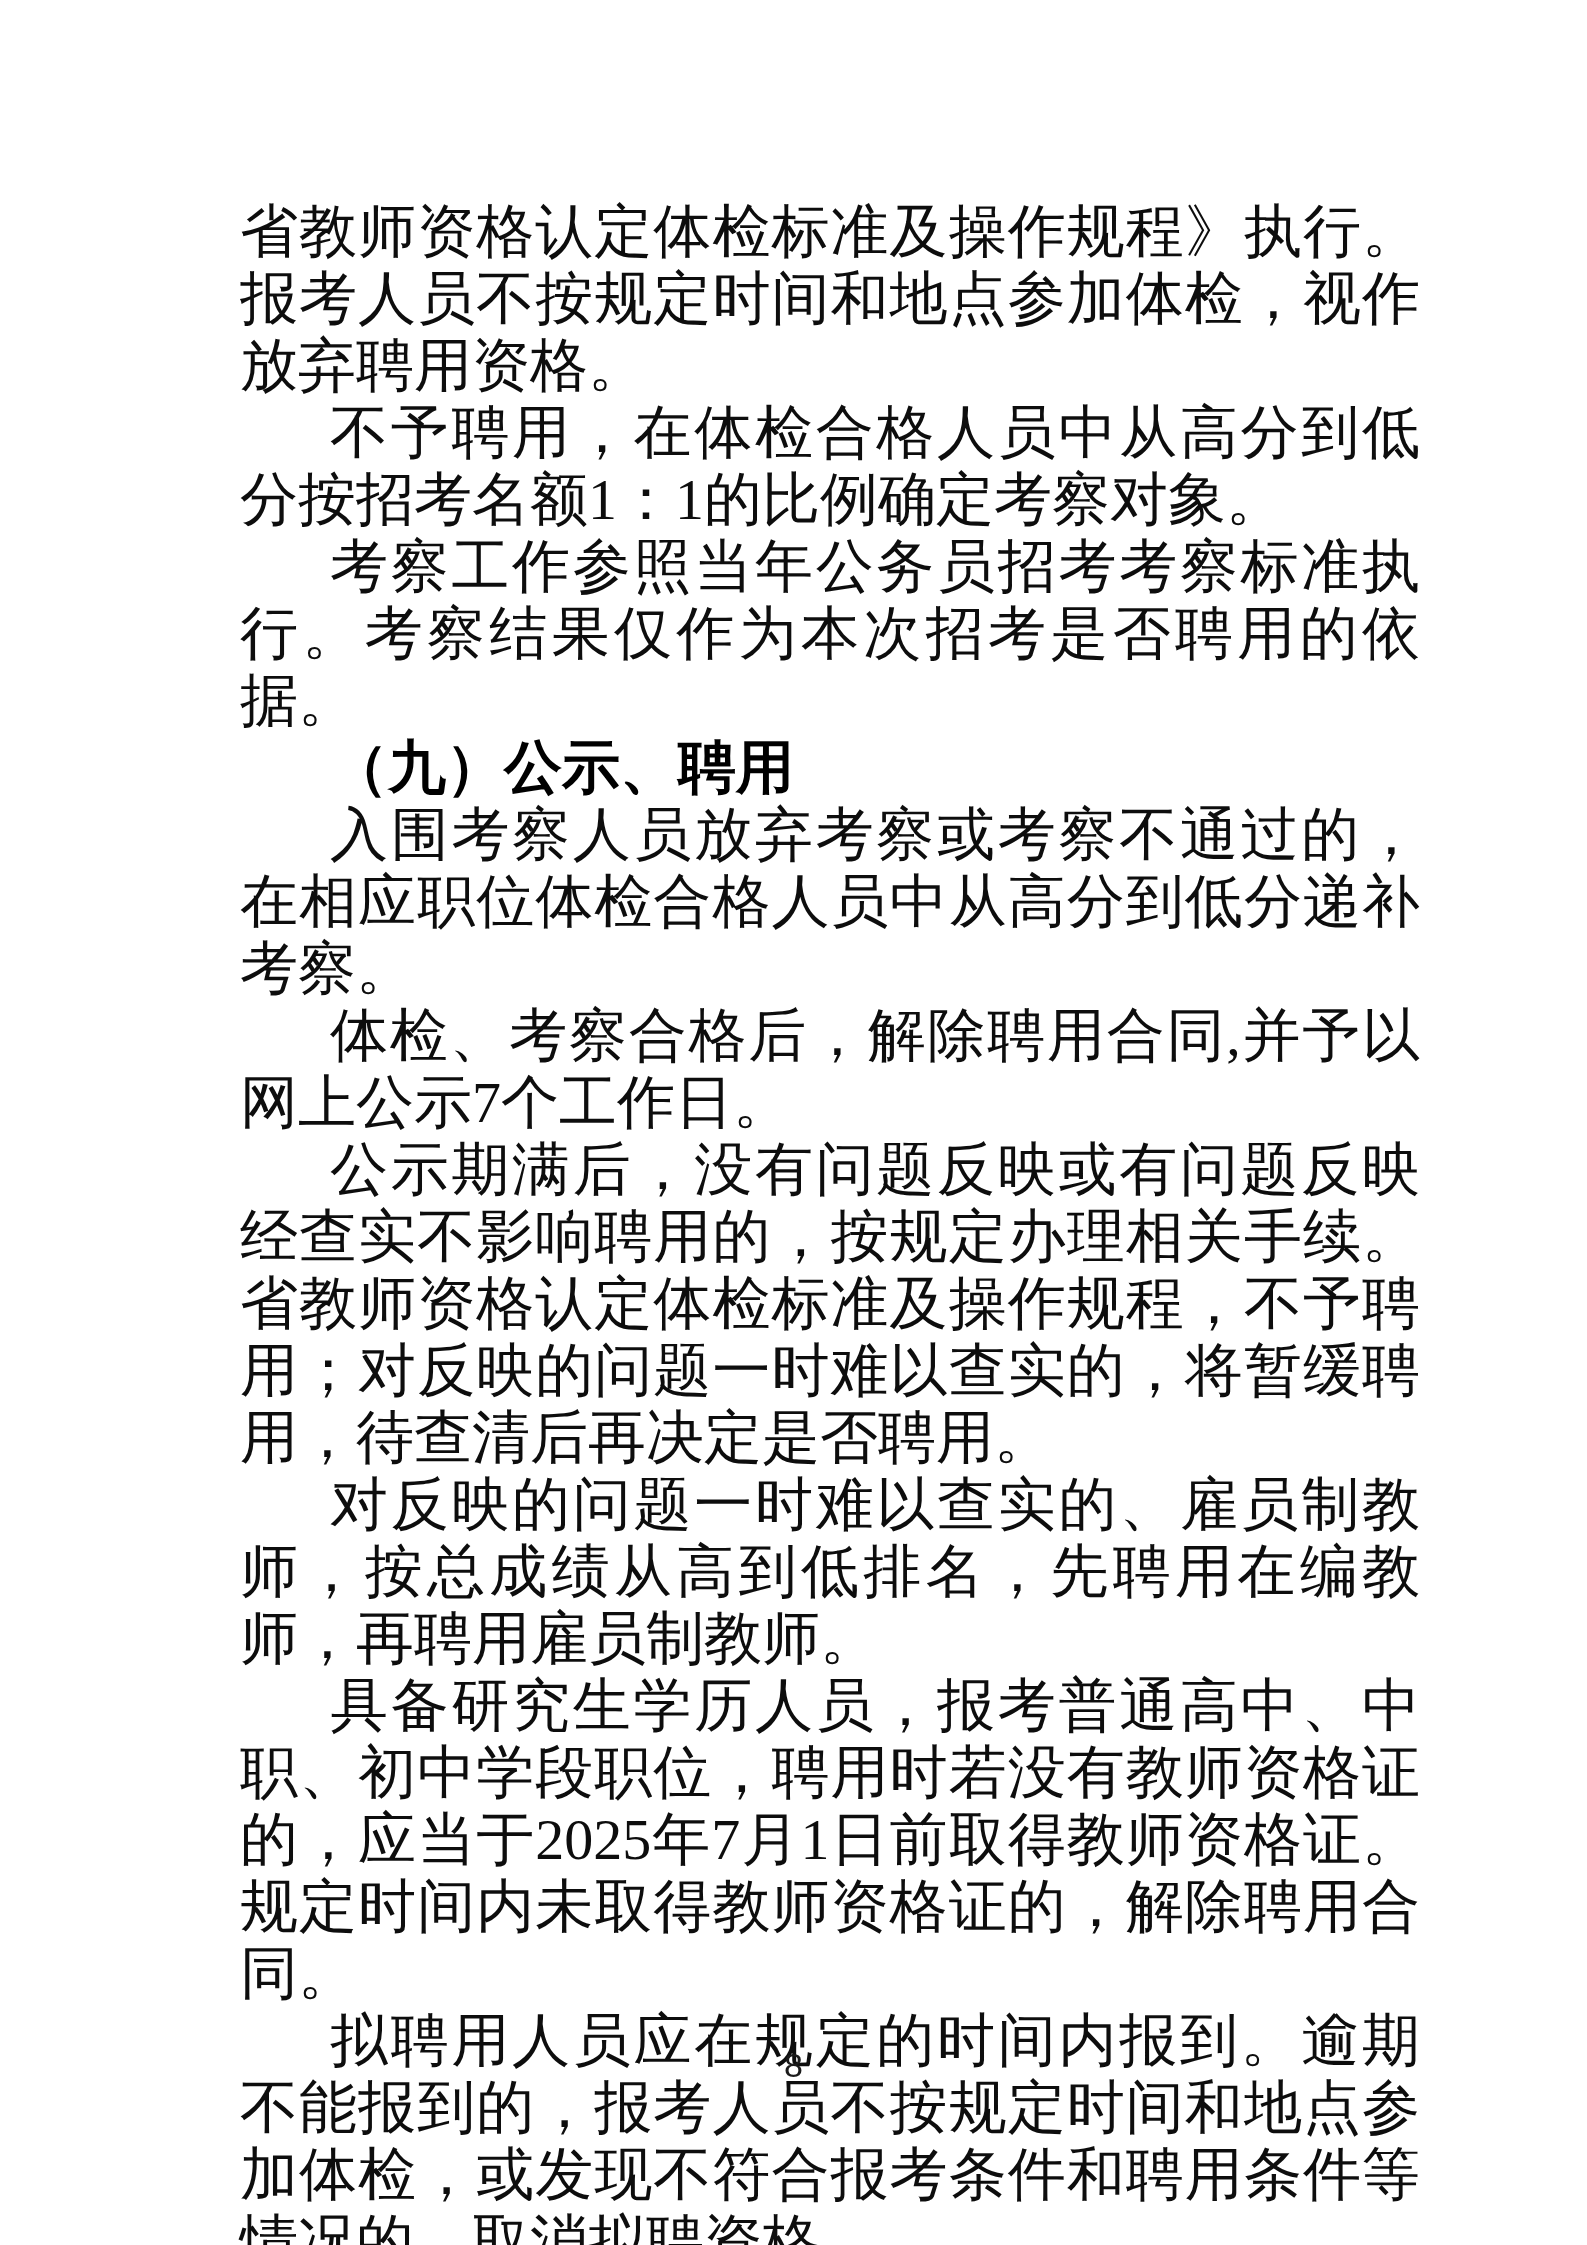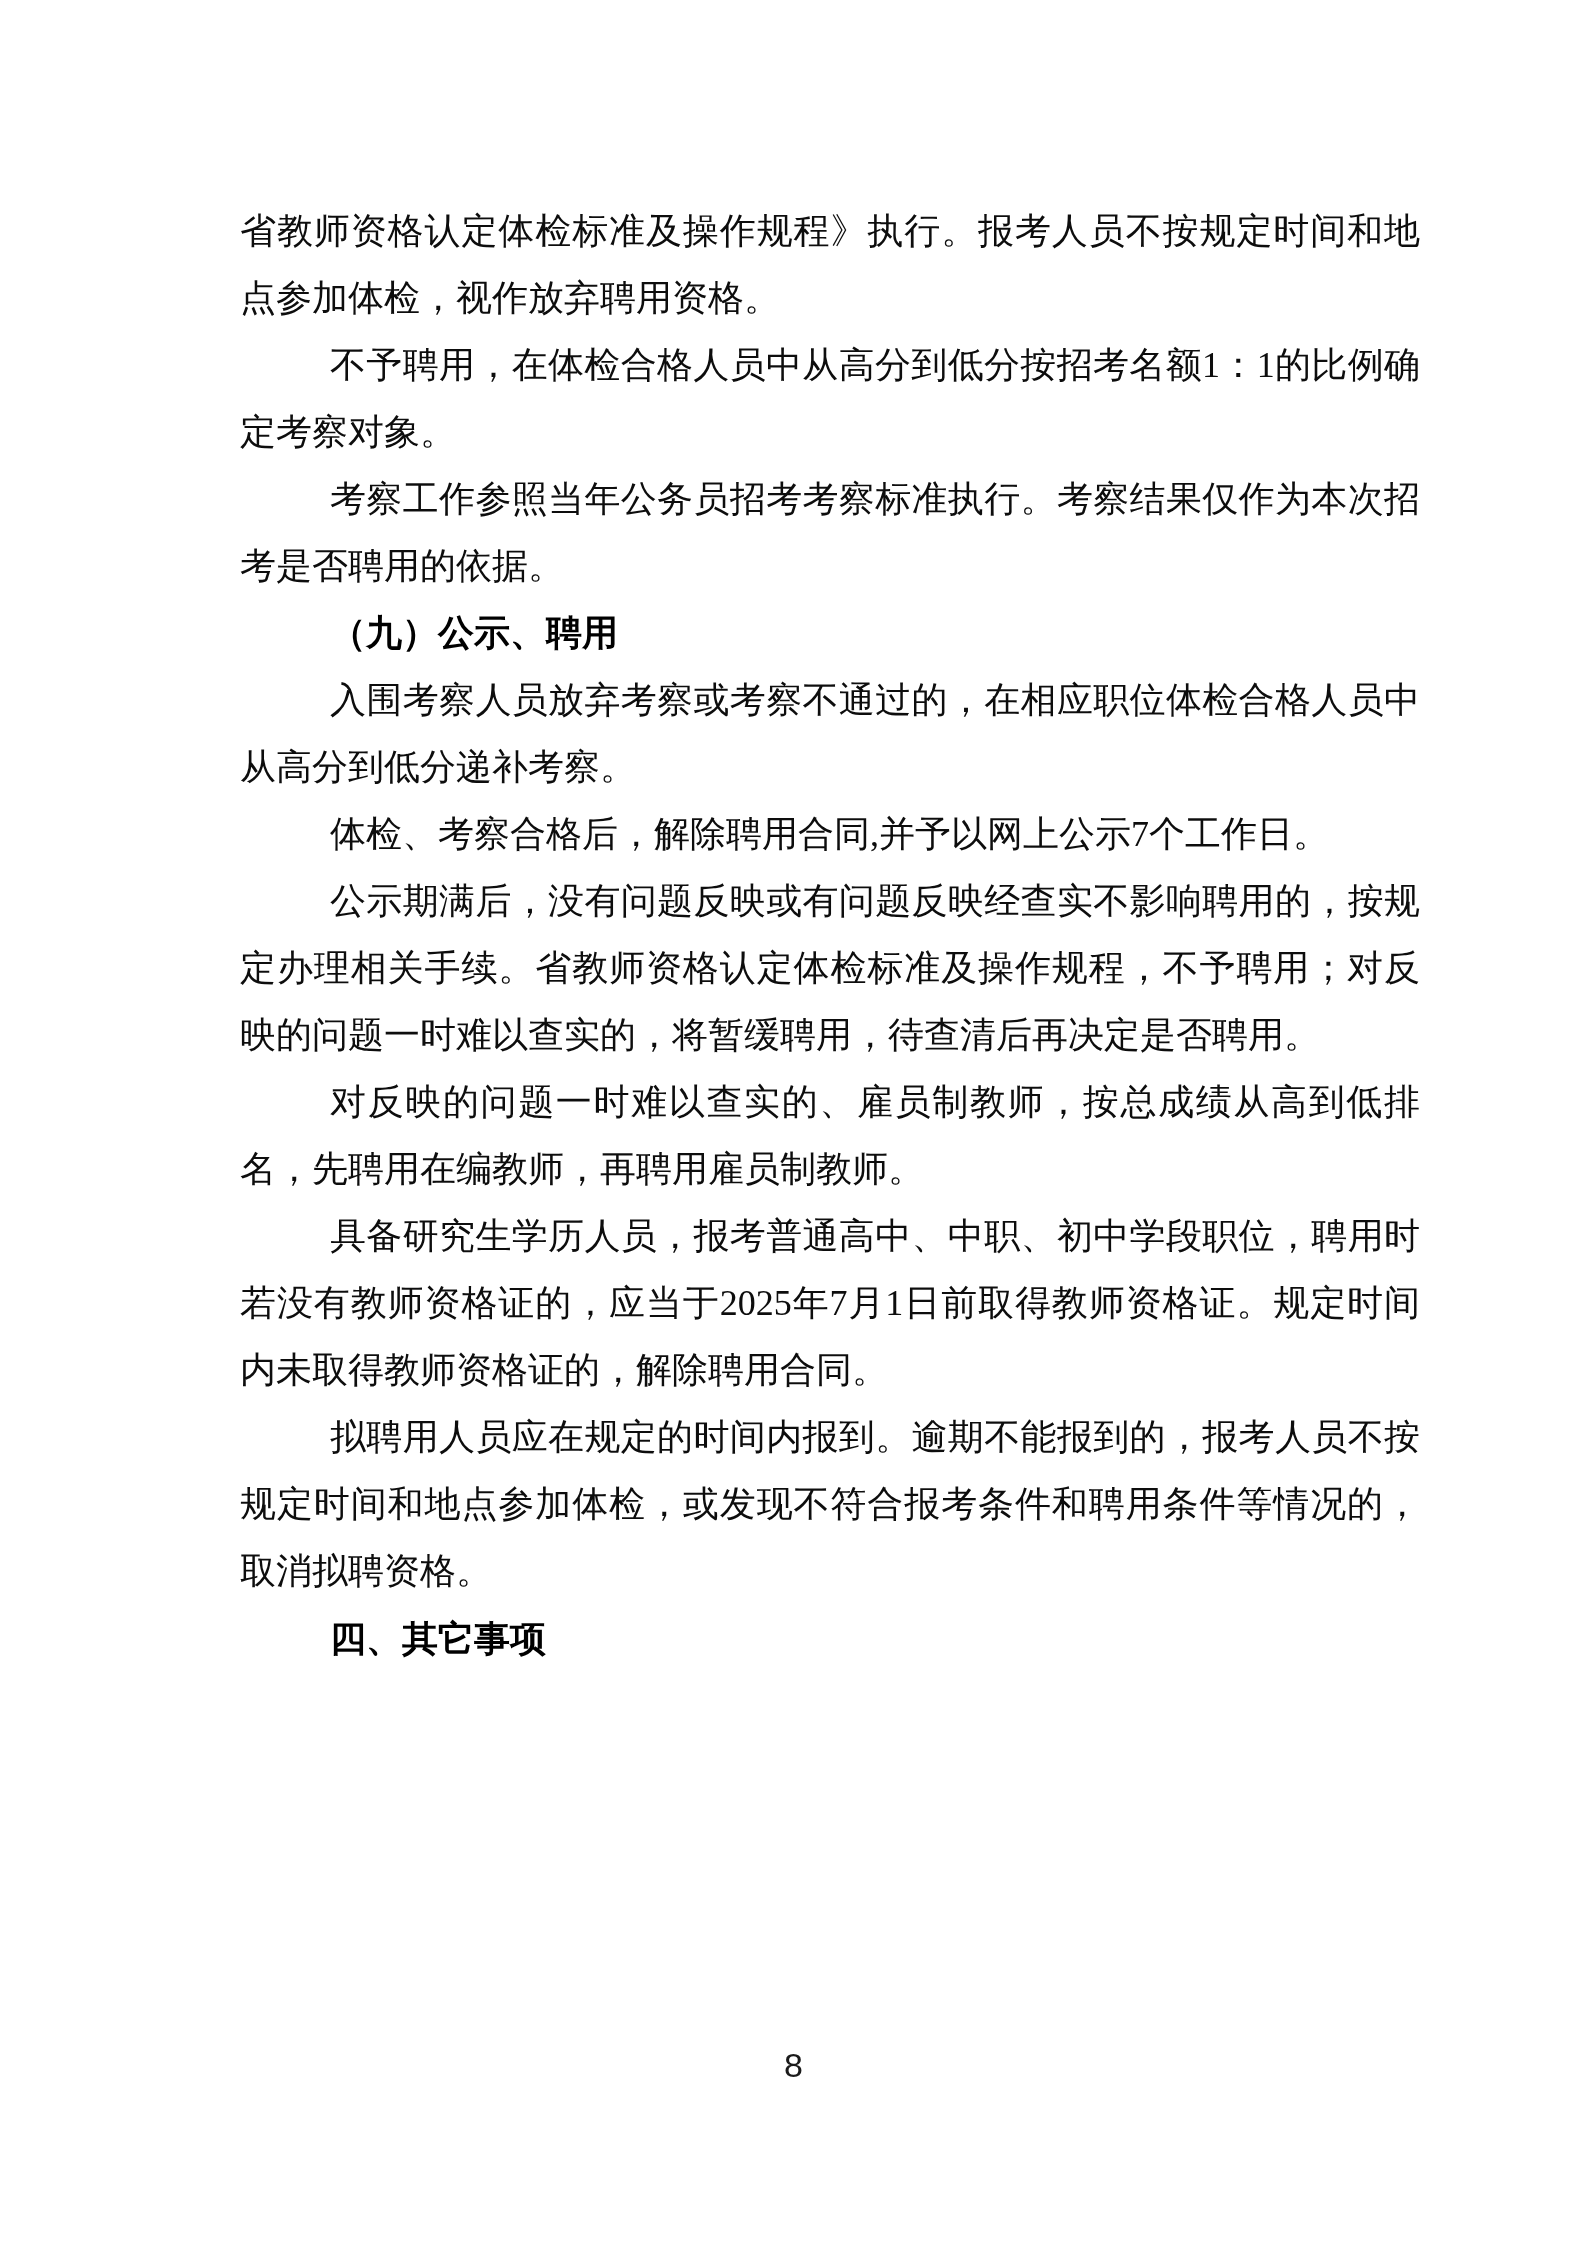--- a/index.html
+++ b/index.html
@@ -25,21 +25,21 @@
   }
   .text-block {
     position: absolute;
     left: 240px;
     top: 198px;
     width: 1180px;
   }
   .text-block p {
     margin: 0;
     padding: 0;
-    font-size: 36px;
+    font-size: 58px;
     line-height: 67px;
     text-align: justify;
     text-justify: inter-ideograph;
     word-break: break-all;
     color: #0d0d0d;
   }
   p.indent {
     text-indent: 90px;
   }
   p.h-sub {

